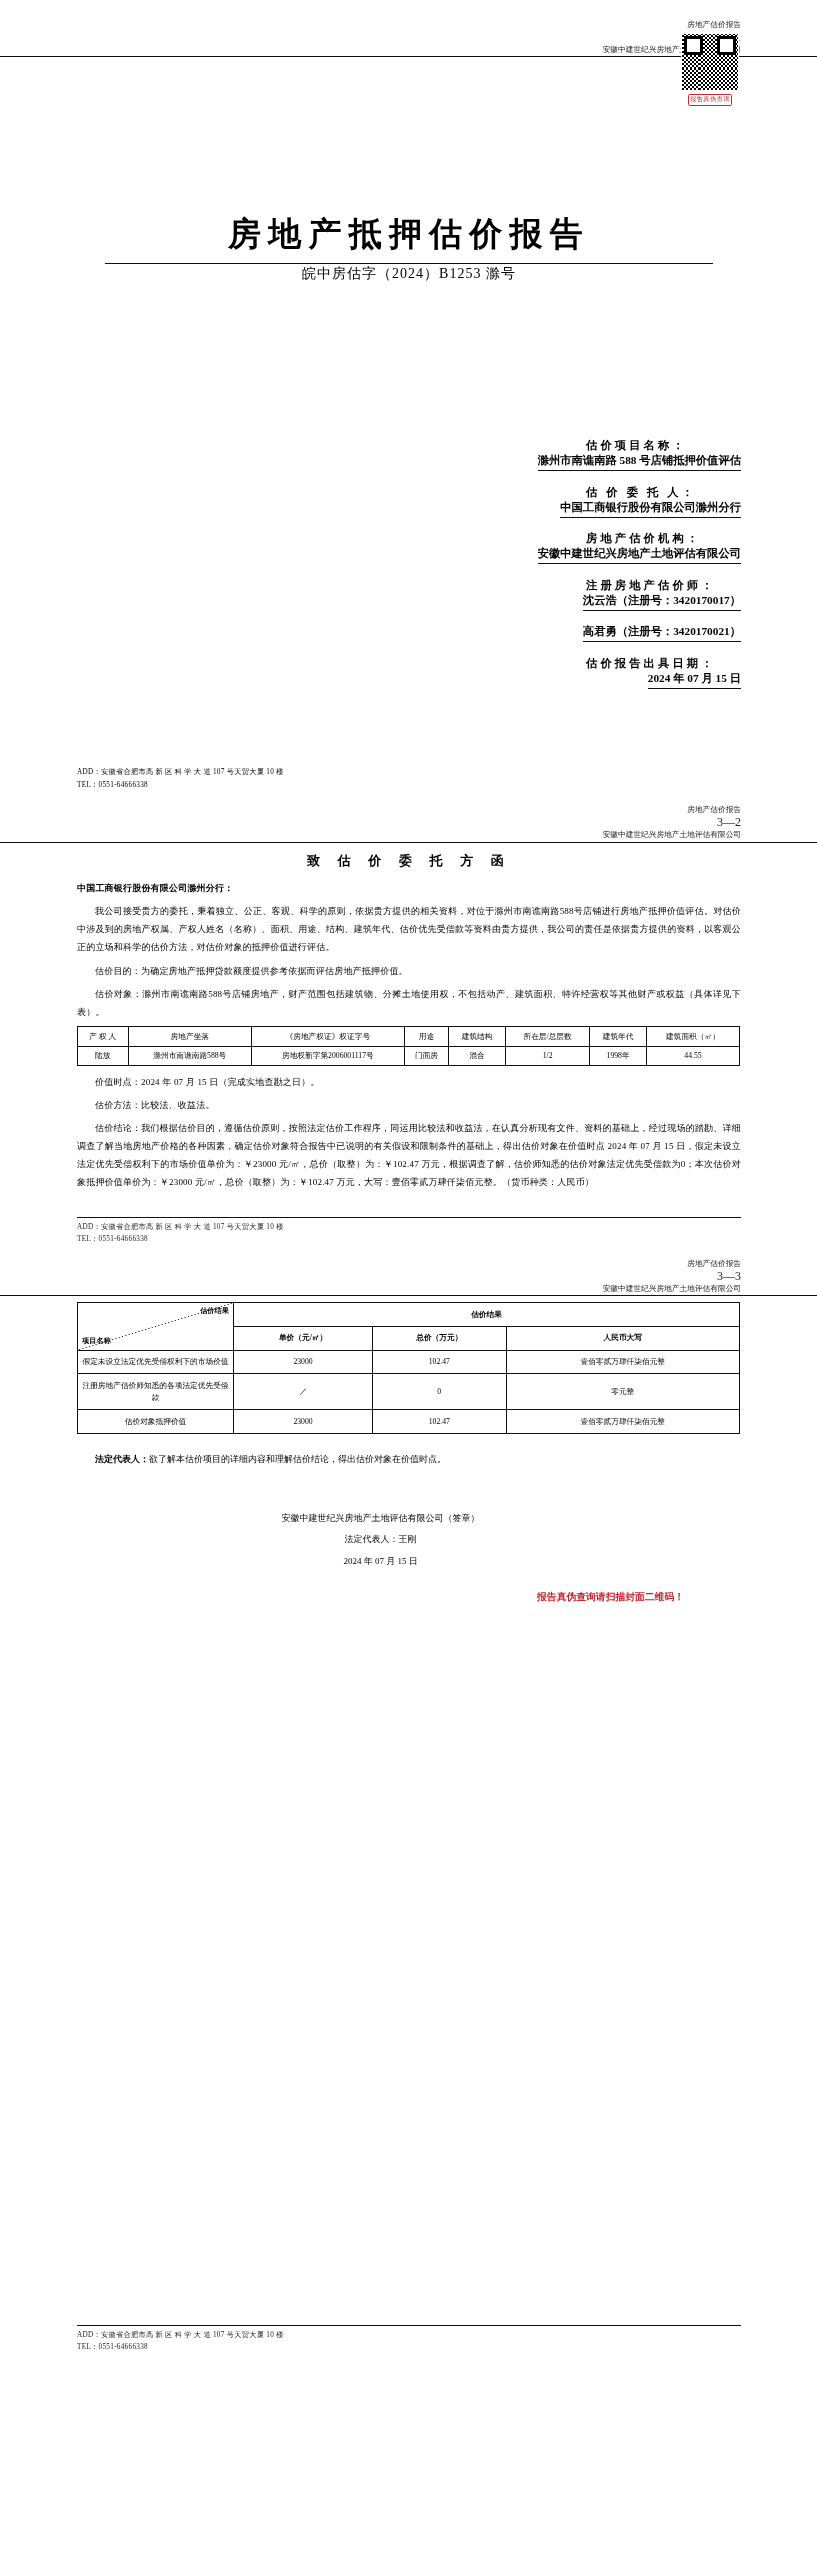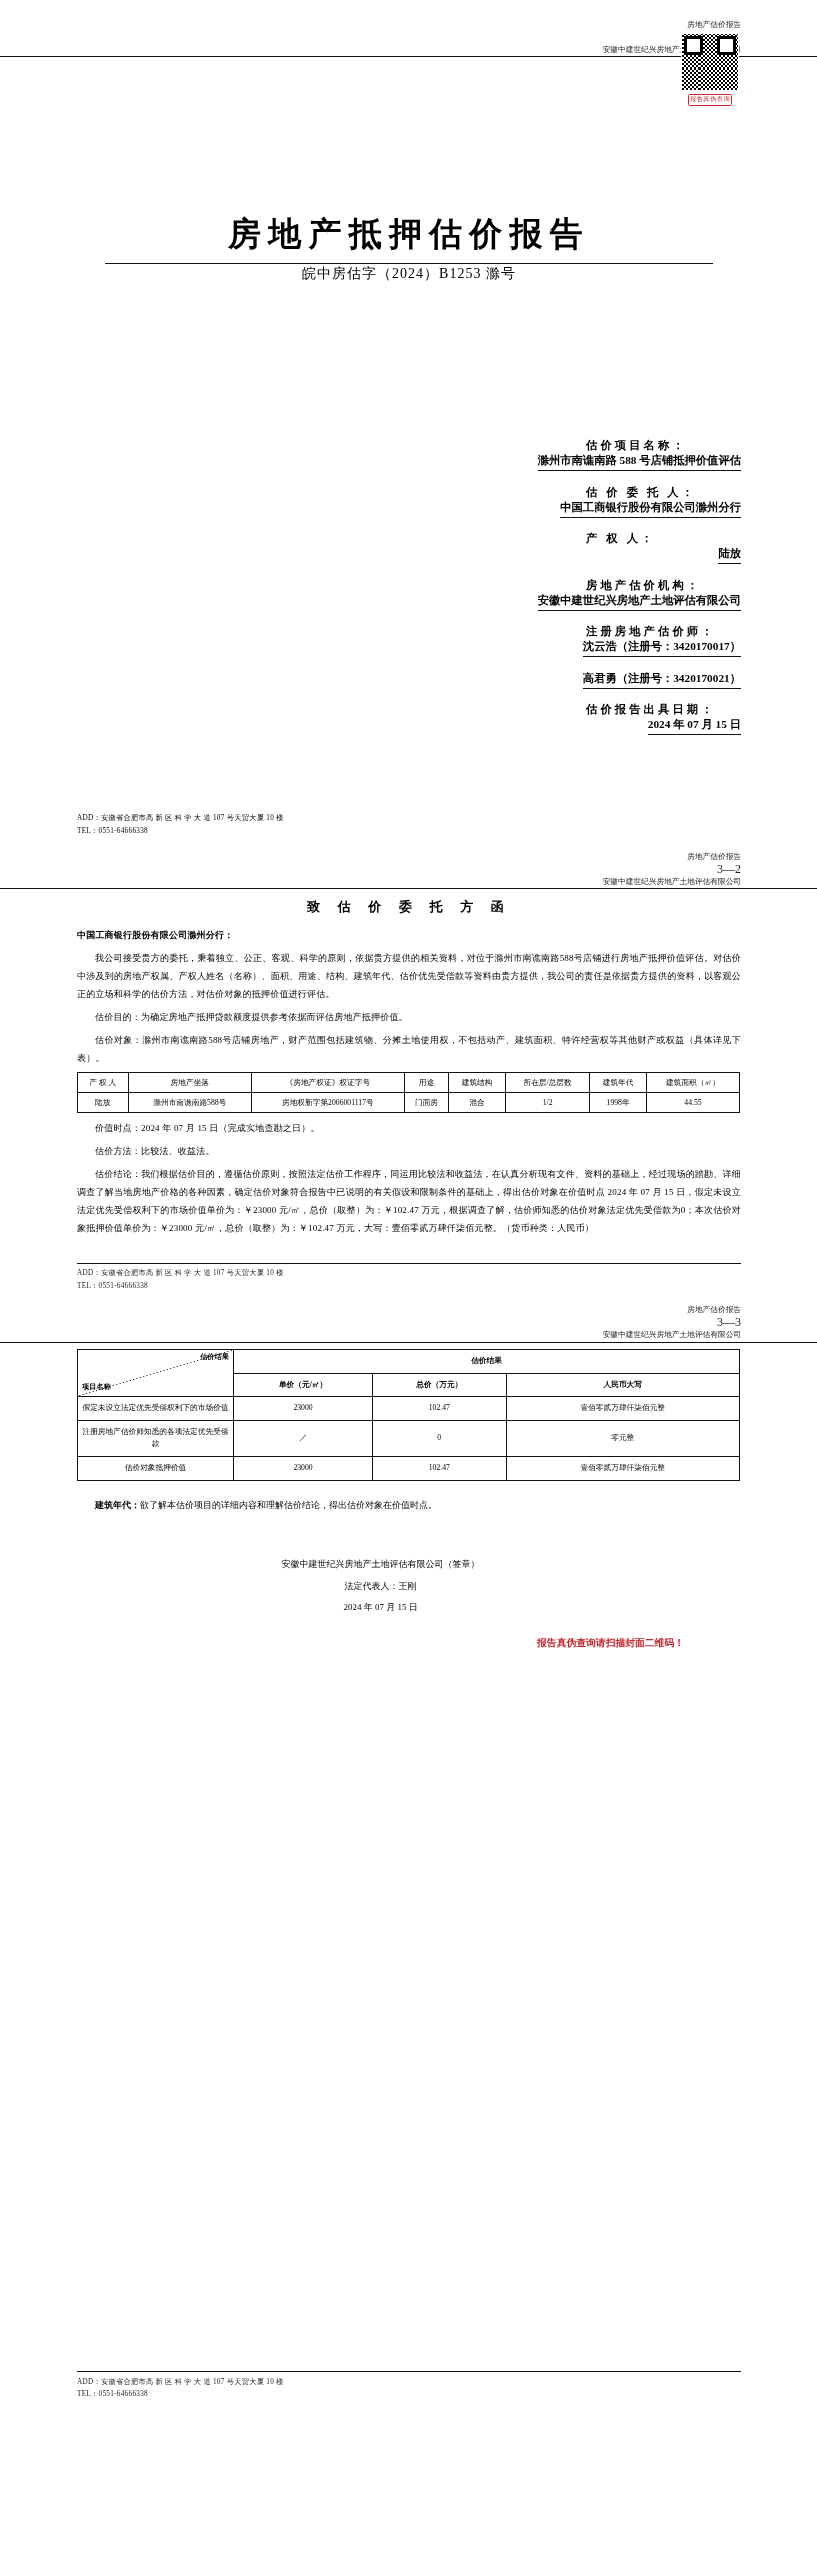--- a/index.html
+++ b/index.html
@@ -249,24 +249,20 @@
     <div class="cover-fields">
       <div class="cfrow">
         <div class="cflabel">估价项目名称：</div>
         <div class="cfvalue">滁州市南谯南路 588 号店铺抵押价值评估</div>
       </div>
       <div class="cfrow">
         <div class="cflabel">估 价 委 托 人：</div>
         <div class="cfvalue">中国工商银行股份有限公司滁州分行</div>
       </div>
       <div class="cfrow">
-        <div class="cflabel">产    权    人：</div>
-        <div class="cfvalue">陆放</div>
-      </div>
-      <div class="cfrow">
         <div class="cflabel">房地产估价机构：</div>
         <div class="cfvalue">安徽中建世纪兴房地产土地评估有限公司</div>
       </div>
       <div class="cfrow">
         <div class="cflabel">注册房地产估价师：</div>
         <div class="cfvalue">沈云浩（注册号：3420170017）</div>
       </div>
       <div class="cfrow">
         <div class="cflabel"></div>
         <div class="cfvalue">高君勇（注册号：3420170021）</div>
@@ -379,21 +375,21 @@
         <tr>
           <td>估价对象抵押价值</td>
           <td>23000</td>
           <td>102.47</td>
           <td>壹佰零贰万肆仟柒佰元整</td>
         </tr>
       </tbody>
     </table>
 
     <div class="tip">
-      <span class="b">建筑年代：</span><span>欲了解本估价项目的详细内容和理解估价结论，得出估价对象在价值时点。</span>
+      <span class="b">法定代表人：</span><span>欲了解本估价项目的详细内容和理解估价结论，得出估价对象在价值时点。</span>
     </div>
 
     <div class="sign-block">
       <div>安徽中建世纪兴房地产土地评估有限公司（签章）</div>
       <div>法定代表人：王刚</div>
       <div>2024 年 07 月 15 日</div>
     </div>
 
     <div class="redline">报告真伪查询请扫描封面二维码！</div>
 

